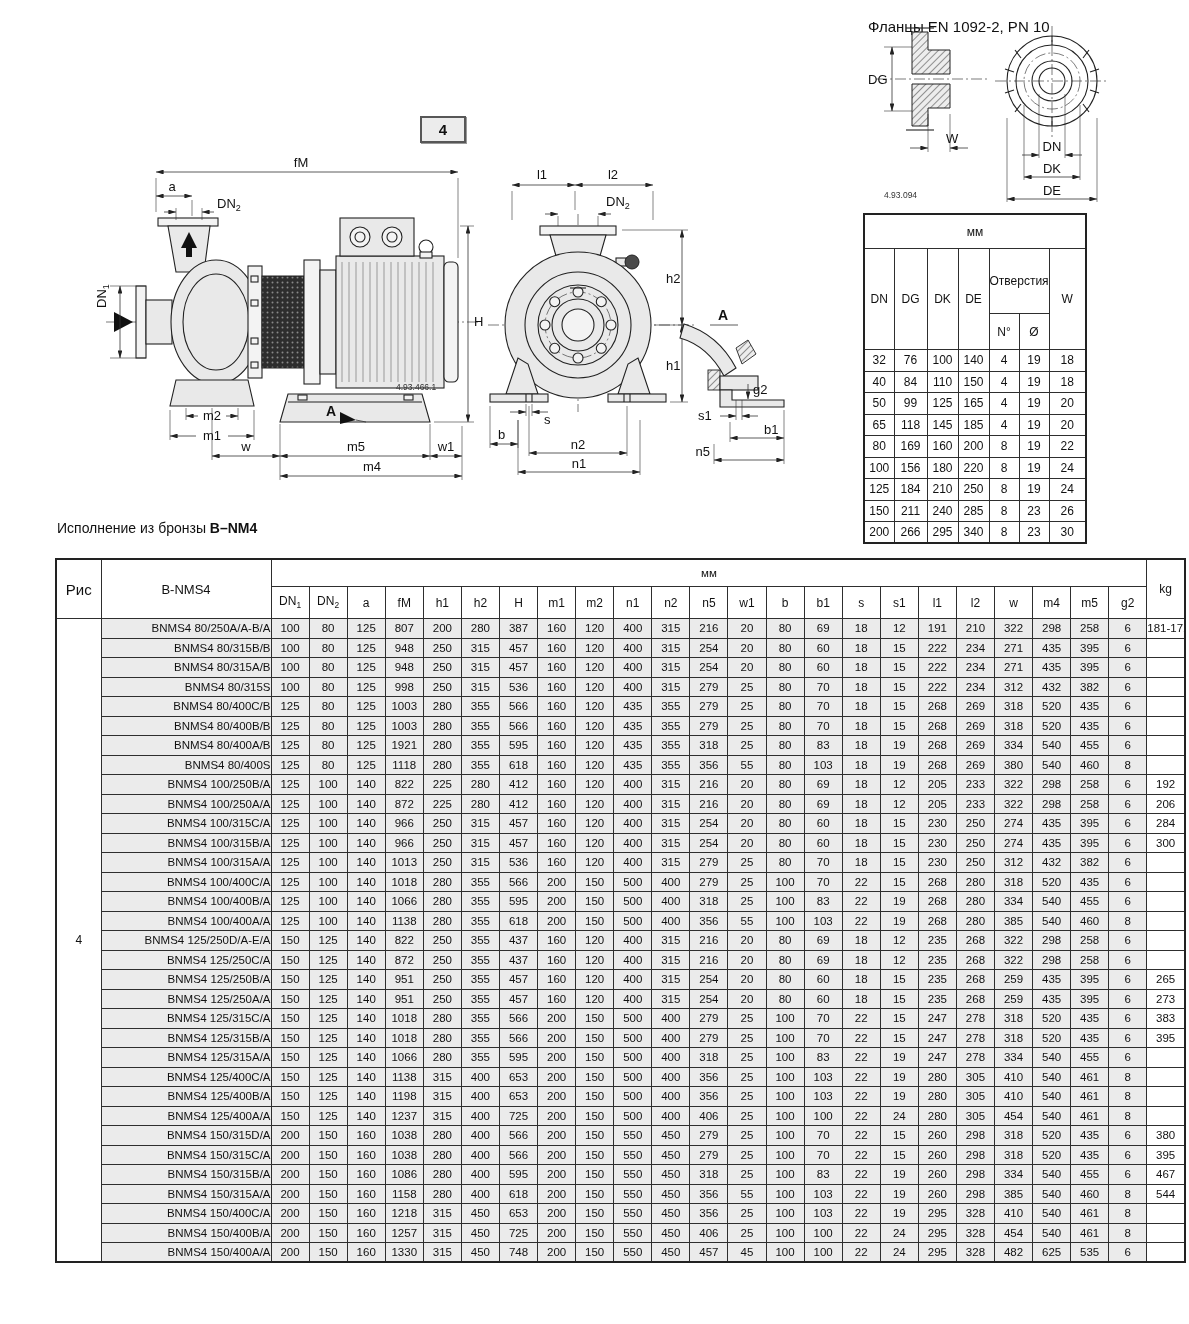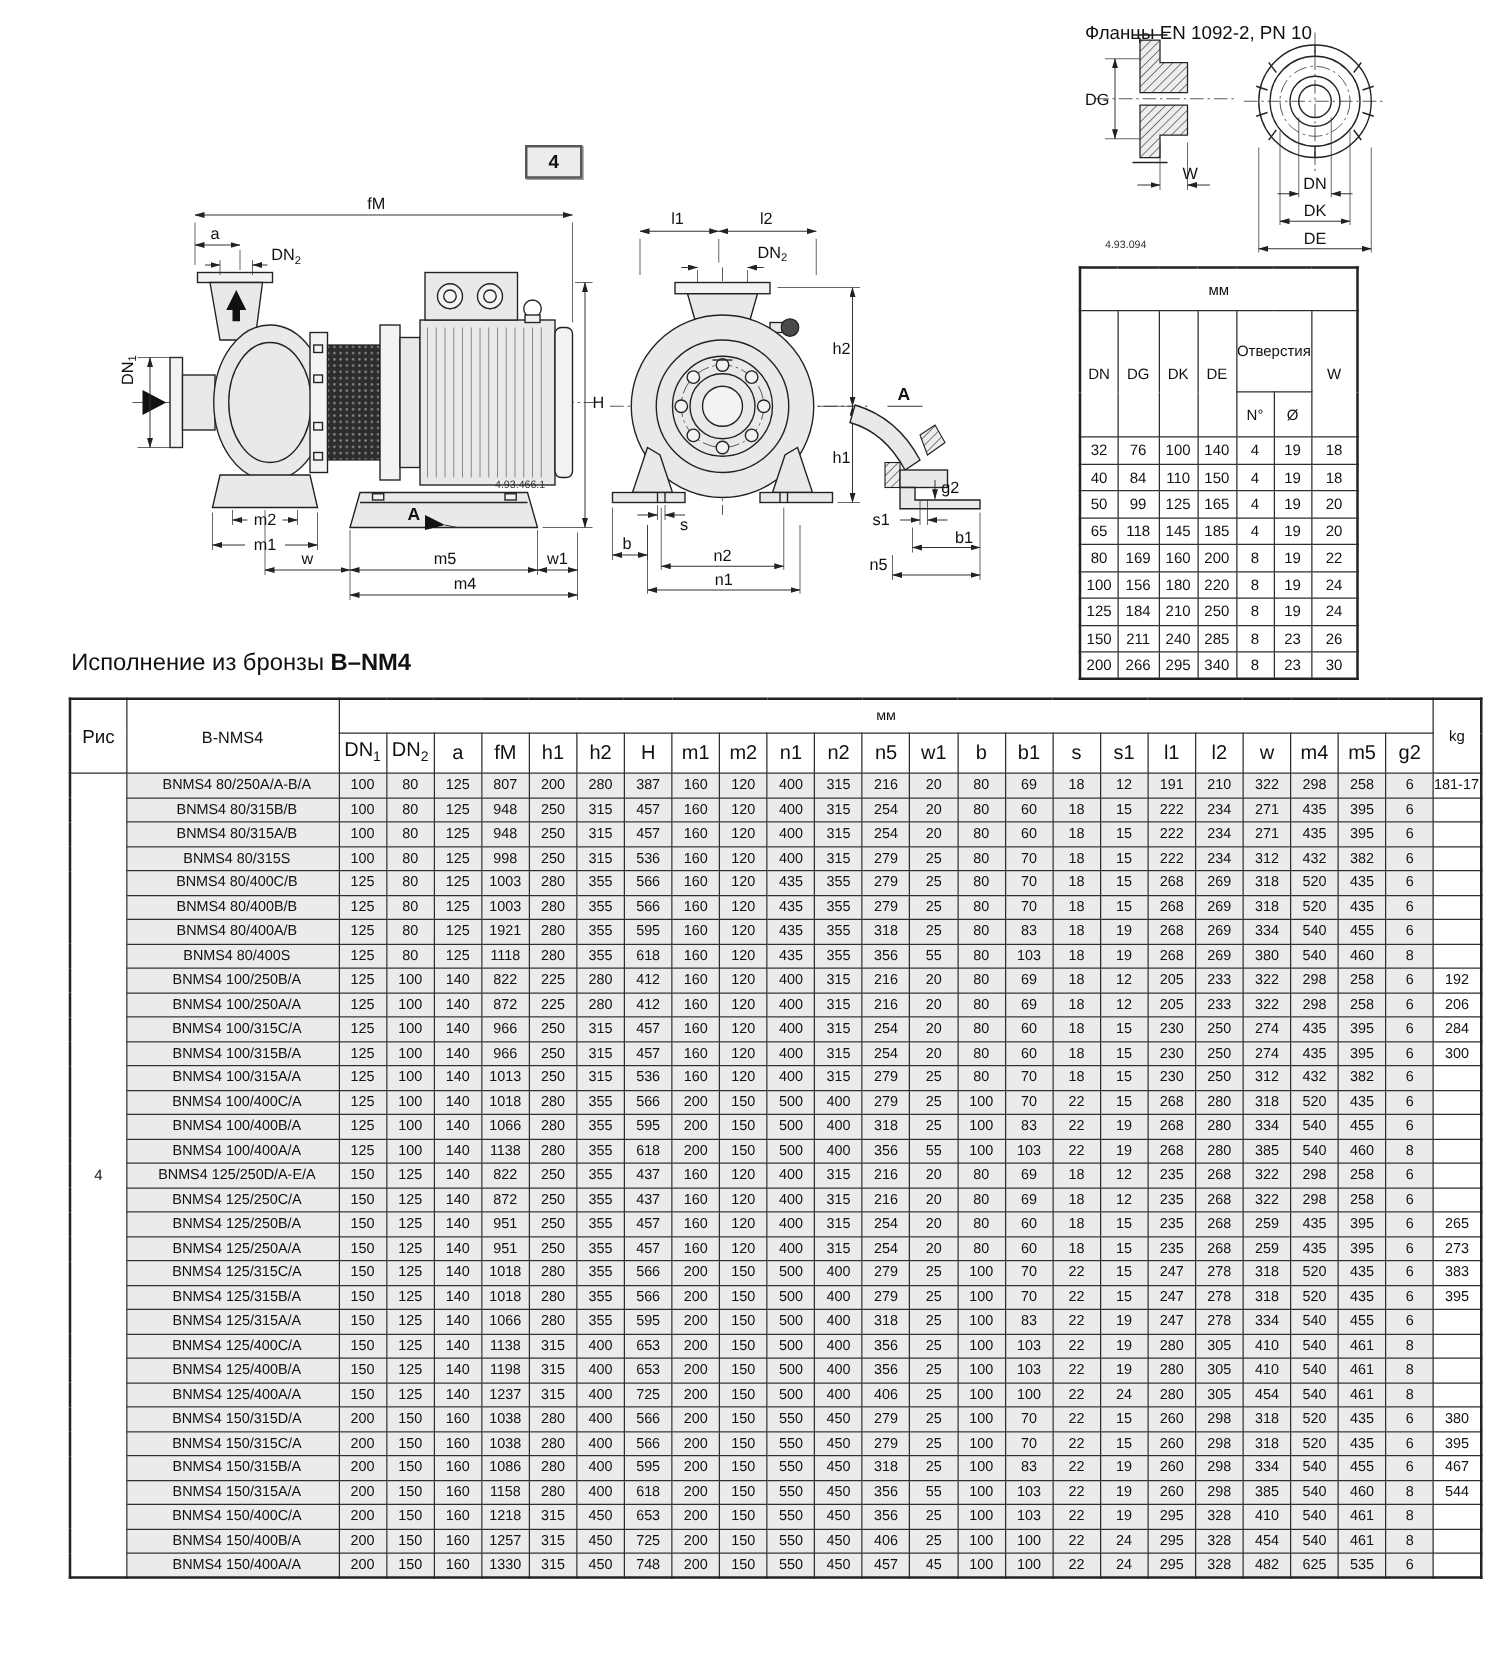--- a/index.html
+++ b/index.html
@@ -17,45 +17,45 @@
   .dark{fill:#111;stroke:none}
   .dim{stroke:#333;stroke-width:.8;fill:none}
   .ext{stroke:#333;stroke-width:.6;fill:none}
   .cl{stroke:#444;stroke-width:.7;stroke-dasharray:11 3 2 3;fill:none}
   .fin{stroke:#666;stroke-width:.6}
 
   #flange-title{left:868px;top:18px;font-size:15px;white-space:nowrap}
   #figure-box{left:420px;top:116px;width:42px;height:23px;border:2px solid #575757;
               background:#ececec;font-weight:bold;font-size:15px;text-align:center;
               line-height:23px;box-shadow:1px 1px 0 #999}
-  #bronze-heading{left:57px;top:520px;font-size:19px}
+  #bronze-heading{left:57px;top:520px;font-size:14px}
 
   table.tech{border-collapse:collapse;background:#fff;position:absolute}
   table.tech th,table.tech td{border:1px solid #2e2e2e;font-weight:normal;text-align:center;
         vertical-align:middle;padding:0;white-space:nowrap;overflow:hidden}
 
   #flange-table{left:863px;top:213px;width:224px;font-size:12px;table-layout:fixed;
                 border:2px solid #222}
   #flange-table .unit-row th{height:33px}
   #flange-table .hdr-row th{height:64px}
   #flange-table .subhdr-row th{height:35px}
   #flange-table tbody tr{height:21.5px}
 
   #main-table{left:55px;top:558px;width:1131px;font-size:11.5px;table-layout:fixed;
               border:2px solid #222}
   #main-table thead th{background:#fff}
   #main-table .unit-row th{height:26px}
-  #main-table .cols-row th{height:31px;font-size:16px}
+  #main-table .cols-row th{height:31px;font-size:12px}
   #main-table .model-header{font-weight:normal;font-size:13px}
   #main-table .fig-header{font-size:15px}
   #main-table .kg-header{font-size:12px}
   #main-table tbody tr{height:19.5px}
   #main-table tbody td{background:#ebebeb}
   #main-table td.fig-cell{background:#fff;font-size:12px}
-  #main-table td.model-cell{text-align:center;padding-left:7px}
+  #main-table td.model-cell{text-align:right;padding-left:7px}
   #main-table td.kg-cell{background:#fff}
   sub{font-size:70%}
 </style>
 </head>
 <body>
 
 <div class="abs" id="flange-title">Фланцы EN 1092-2, PN 10</div>
 
 <div class="abs" id="figure-box">4</div>
 

